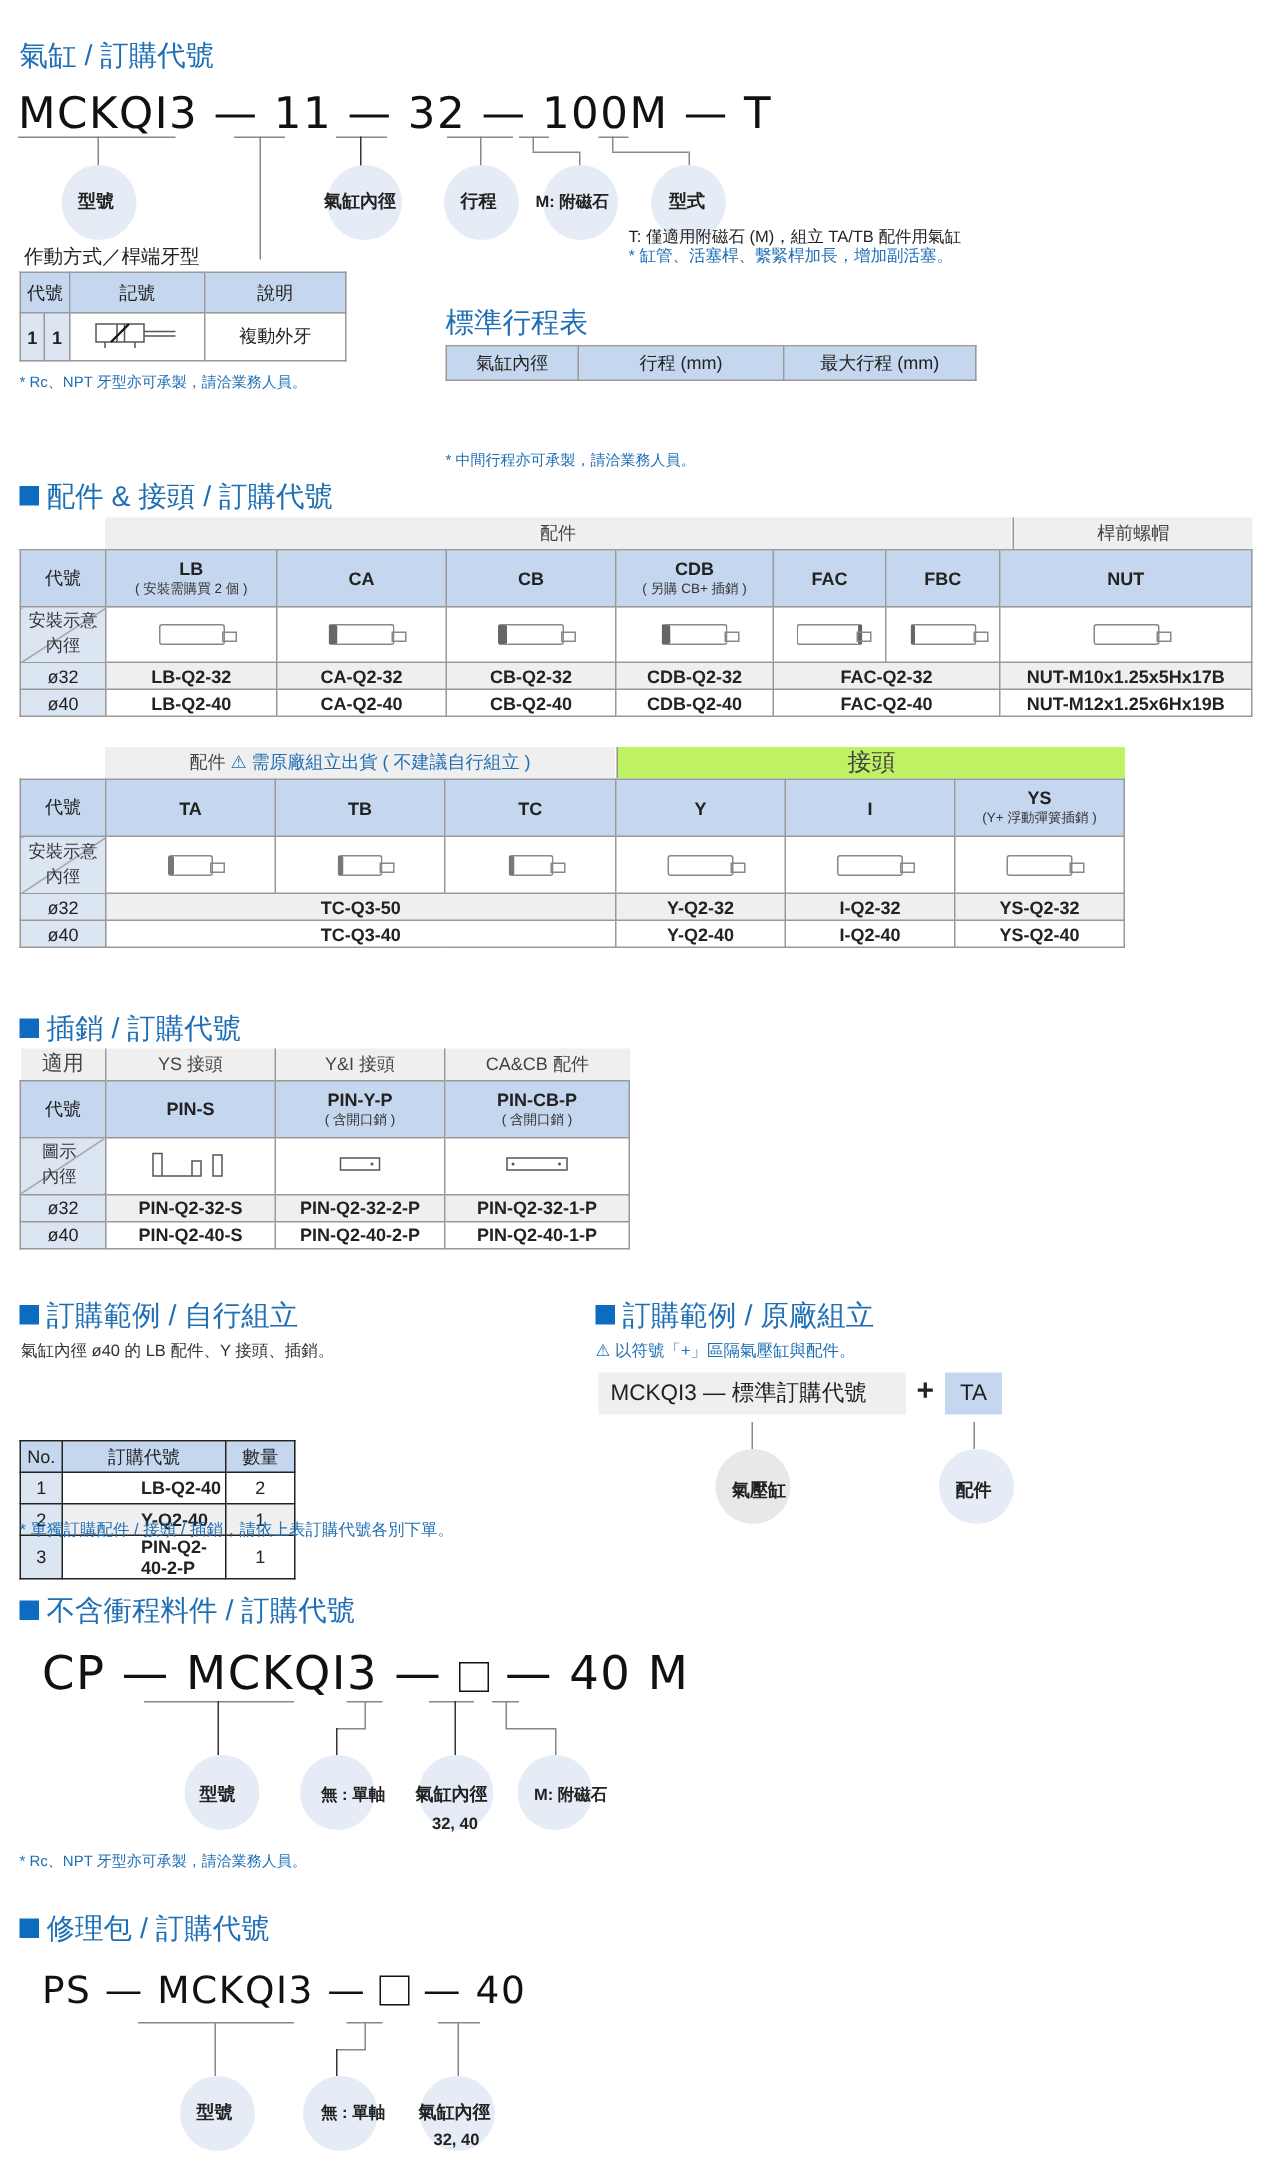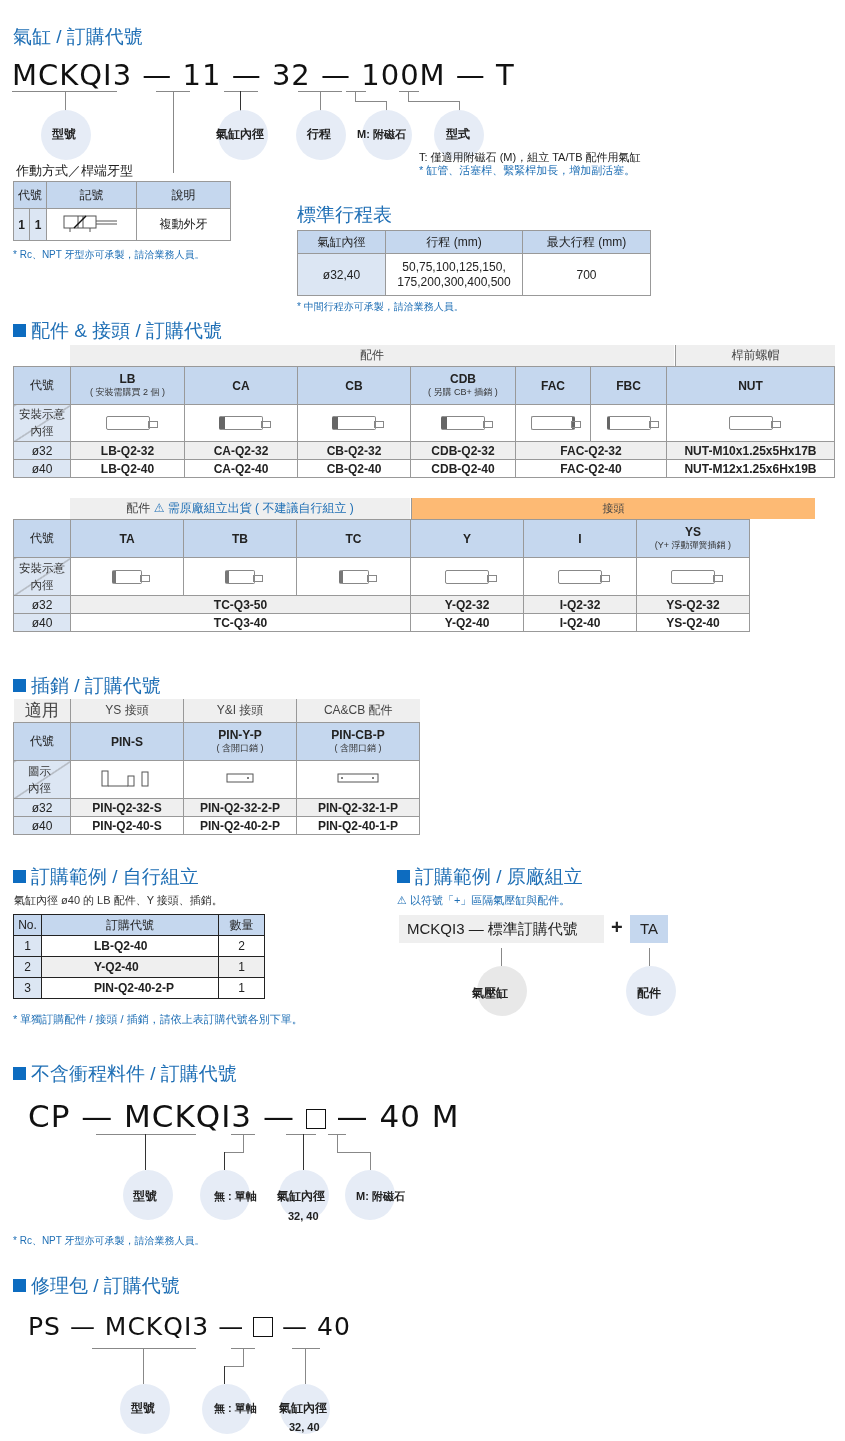--- a/index.html
+++ b/index.html
@@ -98,25 +98,20 @@
 <div class="abs note" style="left:13px;top:248px">* Rc、NPT 牙型亦可承製，請洽業務人員。</div>
 
 <div class="abs h1" style="left:297px;top:202px">標準行程表</div>
 <table style="left:297px;top:230px;width:354px">
   <tbody>
       <tr style="height:23px">
     <td class="hd" style="width:88px">氣缸內徑</td>
     <td class="hd" style="width:137px">行程 (mm)</td>
     <td class="hd">最大行程 (mm)</td>
   </tr>
-  <tr style="height:42px">
-    <td class="lb">ø32,40</td>
-    <td style="line-height:15px"><span>50,75,100,125,150,</span><br><span>175,200,300,400,500</span></td>
-    <td>700</td>
-  </tr>
 </tbody>
   </table>
 <div class="abs note" style="left:297px;top:300px">* 中間行程亦可承製，請洽業務人員。</div>
 
 <div class="abs h1" style="left:13px;top:318px"><span class="sq"></span><span>配件 &amp; 接頭 / 訂購代號</span></div>
 
 <div class="abs" style="left:70px;top:345px;width:604px;height:21px;background:#efefef;text-align:center;font-size:12px;line-height:21px;color:#444">配件</div>
 <div class="abs" style="left:675px;top:345px;width:160px;height:21px;background:#efefef;text-align:center;font-size:12px;line-height:21px;color:#444;border-left:1px solid #999">桿前螺帽</div>
 
 <table style="left:13px;top:366px;width:822px">
@@ -156,21 +151,21 @@
     <td class="b">CA-Q2-40</td>
     <td class="b">CB-Q2-40</td>
     <td class="b">CDB-Q2-40</td>
     <td class="b" colspan="2">FAC-Q2-40</td>
     <td class="b">NUT-M12x1.25x6Hx19B</td>
   </tr>
 </tbody>
   </table>
 
 <div class="abs" style="left:70px;top:498px;width:340px;height:21px;background:#efefef;text-align:center;font-size:12px;line-height:21px;color:#444"><span>配件</span> <span class="blue">⚠ 需原廠組立出貨 ( 不建議自行組立 )</span></div>
-<div class="abs" style="left:411px;top:498px;width:404px;height:21px;background:#fdba74;text-align:center;font-size:11px;line-height:21px;color:#444;border-left:1px solid #999">接頭</div>
+<div class="abs" style="left:411px;top:498px;width:339px;height:21px;background:#bef264;text-align:center;font-size:16px;line-height:21px;color:#444;border-left:1px solid #999">接頭</div>
 
 <table style="left:13px;top:519px;width:737px">
   <tbody>
       <tr style="height:38px">
     <td class="hd" style="width:57px">代號</td>
     <td class="hd b" style="width:113px">TA</td>
     <td class="hd b" style="width:113px">TB</td>
     <td class="hd b" style="width:114px">TC</td>
     <td class="hd b" style="width:113px">Y</td>
     <td class="hd b" style="width:113px">I</td>
@@ -200,21 +195,21 @@
     <td class="b">YS-Q2-40</td>
   </tr>
 </tbody>
   </table>
 
 <div class="abs h1" style="left:13px;top:673px"><span class="sq"></span><span>插銷 / 訂購代號</span></div>
 
 <table style="left:13px;top:699px;width:407px">
   <tbody>
       <tr style="height:21px">
-    <td class="cap" style="width:57px;font-size:17px">適用</td>
+    <td class="cap" style="width:57px;font-size:14px">適用</td>
     <td class="cap" style="width:113px;border-left:1px solid #999">YS 接頭</td>
     <td class="cap" style="width:113px;border-left:1px solid #999">Y&amp;I 接頭</td>
     <td class="cap" style="border-left:1px solid #999">CA&amp;CB 配件</td>
   </tr>
   <tr style="height:38px">
     <td class="hd">代號</td>
     <td class="hd b">PIN-S</td>
     <td class="hd b"><span>PIN-Y-P</span><span class="sub">( 含開口銷 )</span></td>
     <td class="hd b"><span>PIN-CB-P</span><span class="sub">( 含開口銷 )</span></td>
   </tr>
@@ -246,21 +241,21 @@
     <td class="lb">ø40</td>
     <td class="b">PIN-Q2-40-S</td>
     <td class="b">PIN-Q2-40-2-P</td>
     <td class="b">PIN-Q2-40-1-P</td>
   </tr>
 </tbody>
   </table>
 
 <div class="abs h1" style="left:13px;top:864px"><span class="sq"></span><span>訂購範例 / 自行組立</span></div>
 <div class="abs" style="left:14px;top:893px;font-size:11px;color:#333">氣缸內徑 ø40 的 LB 配件、Y 接頭、插銷。</div>
-<table style="left:13px;top:914px;width:252px;border:1.5px solid #222">
+<table style="left:13px;top:960px;width:184px;border:1.5px solid #222">
   <tbody>
       <tr style="height:21px">
     <td class="hd" style="width:28px;border-color:#222">No.</td>
     <td class="hd" style="border-color:#222">訂購代號</td>
     <td class="hd" style="width:46px;border-color:#222">數量</td>
   </tr>
   <tr style="height:21px">
     <td class="lb" style="border-color:#222">1</td>
     <td class="b" style="text-align:left;padding-left:52px;border-color:#222">LB-Q2-40</td>
     <td style="border-color:#222">2</td>
@@ -280,21 +275,21 @@
 <div class="abs note" style="left:13px;top:1012px;font-size:11px">* 單獨訂購配件 / 接頭 / 插銷，請依上表訂購代號各別下單。</div>
 
 <div class="abs h1" style="left:397px;top:864px"><span class="sq"></span><span>訂購範例 / 原廠組立</span></div>
 <div class="abs note" style="left:397px;top:893px;font-size:11px">⚠ 以符號「+」區隔氣壓缸與配件。</div>
 <div class="abs" style="left:399px;top:915px;width:205px;height:28px;background:#efefef;font-size:15px;line-height:28px;padding-left:8px;white-space:nowrap">MCKQI3 — 標準訂購代號</div>
 <div class="abs" style="left:611px;top:916px;font-size:20px;font-weight:bold">+</div>
 <div class="abs" style="left:630px;top:915px;width:38px;height:28px;background:#c5d7ee;font-size:15px;line-height:28px;text-align:center">TA</div>
 <div class="line" style="left:501px;top:948px;width:1px;height:18px"></div>
 <div class="line" style="left:649px;top:948px;width:1px;height:18px"></div>
 <div class="circ" style="left:477px;top:966px;background:#e8e8e8"></div>
-<div class="clbl" style="left:472px;top:985px">氣壓缸</div>
+<div class="clbl" style="left:488px;top:985px">氣壓缸</div>
 <div class="circ" style="left:626px;top:966px"></div>
 <div class="clbl" style="left:637px;top:985px">配件</div>
 
 <div class="abs h1" style="left:13px;top:1061px"><span class="sq"></span><span>不含衝程料件 / 訂購代號</span></div>
 <div class="abs code" style="left:28px;top:1098px;font-size:31px"><span>CP — MCKQI3 —</span> <span style="display:inline-block;width:20px;height:20px;border:1.5px solid #111;vertical-align:-2px"></span> <span>— 40 M</span></div>
 <div class="line" style="left:96px;top:1134px;width:100px;height:1px"></div>
 <div class="line" style="left:231px;top:1134px;width:24px;height:1px"></div>
 <div class="line" style="left:286px;top:1134px;width:30px;height:1px"></div>
 <div class="line" style="left:328px;top:1134px;width:18px;height:1px"></div>
 <div class="dline" style="left:145px;top:1134px;width:1px;height:36px"></div>

